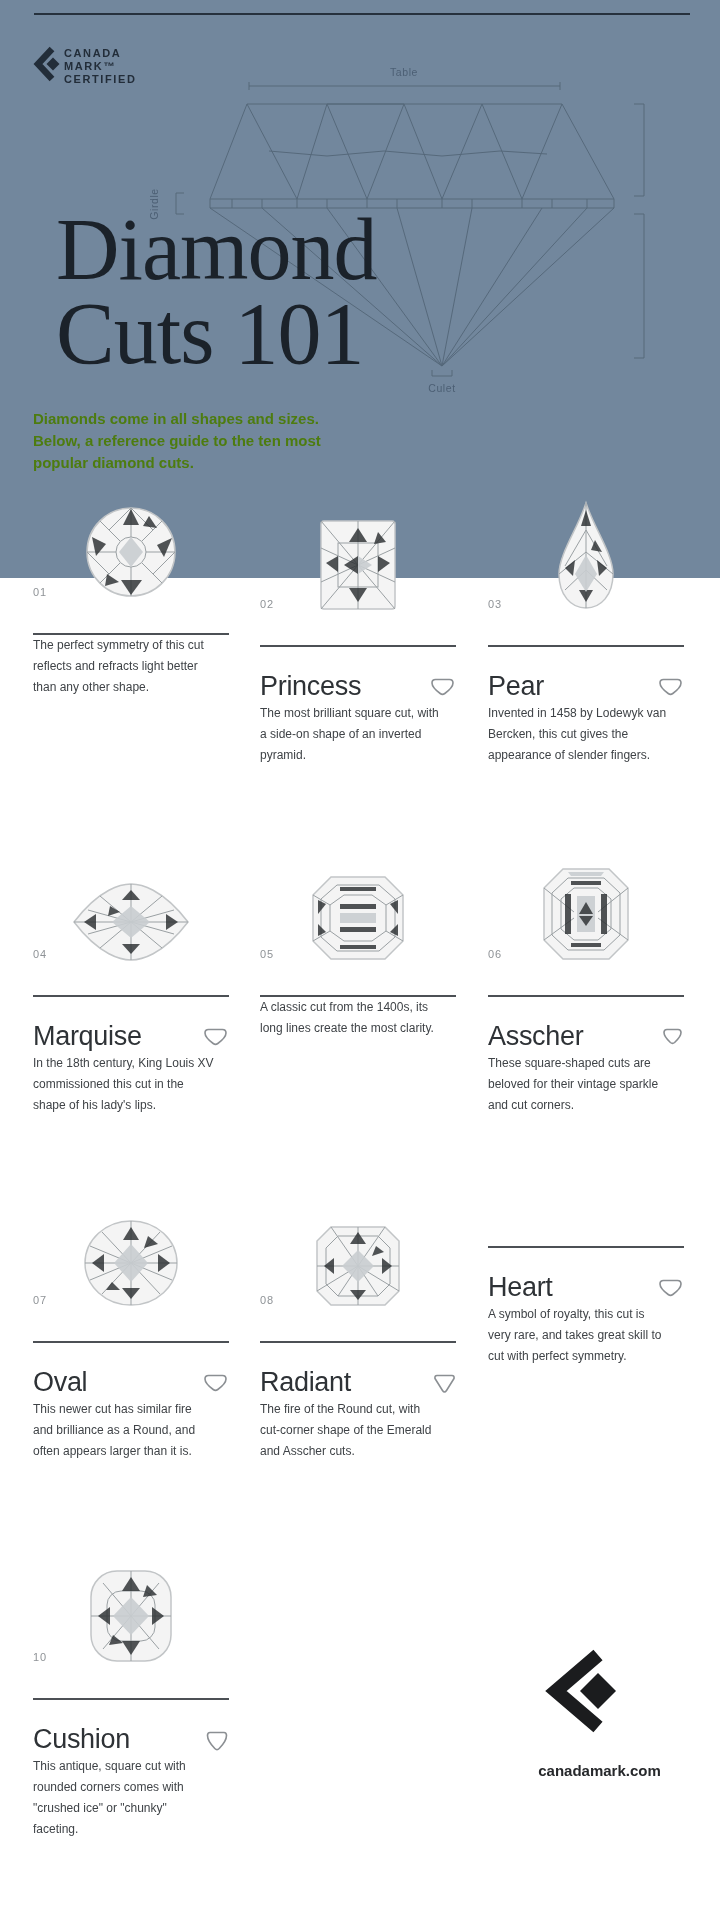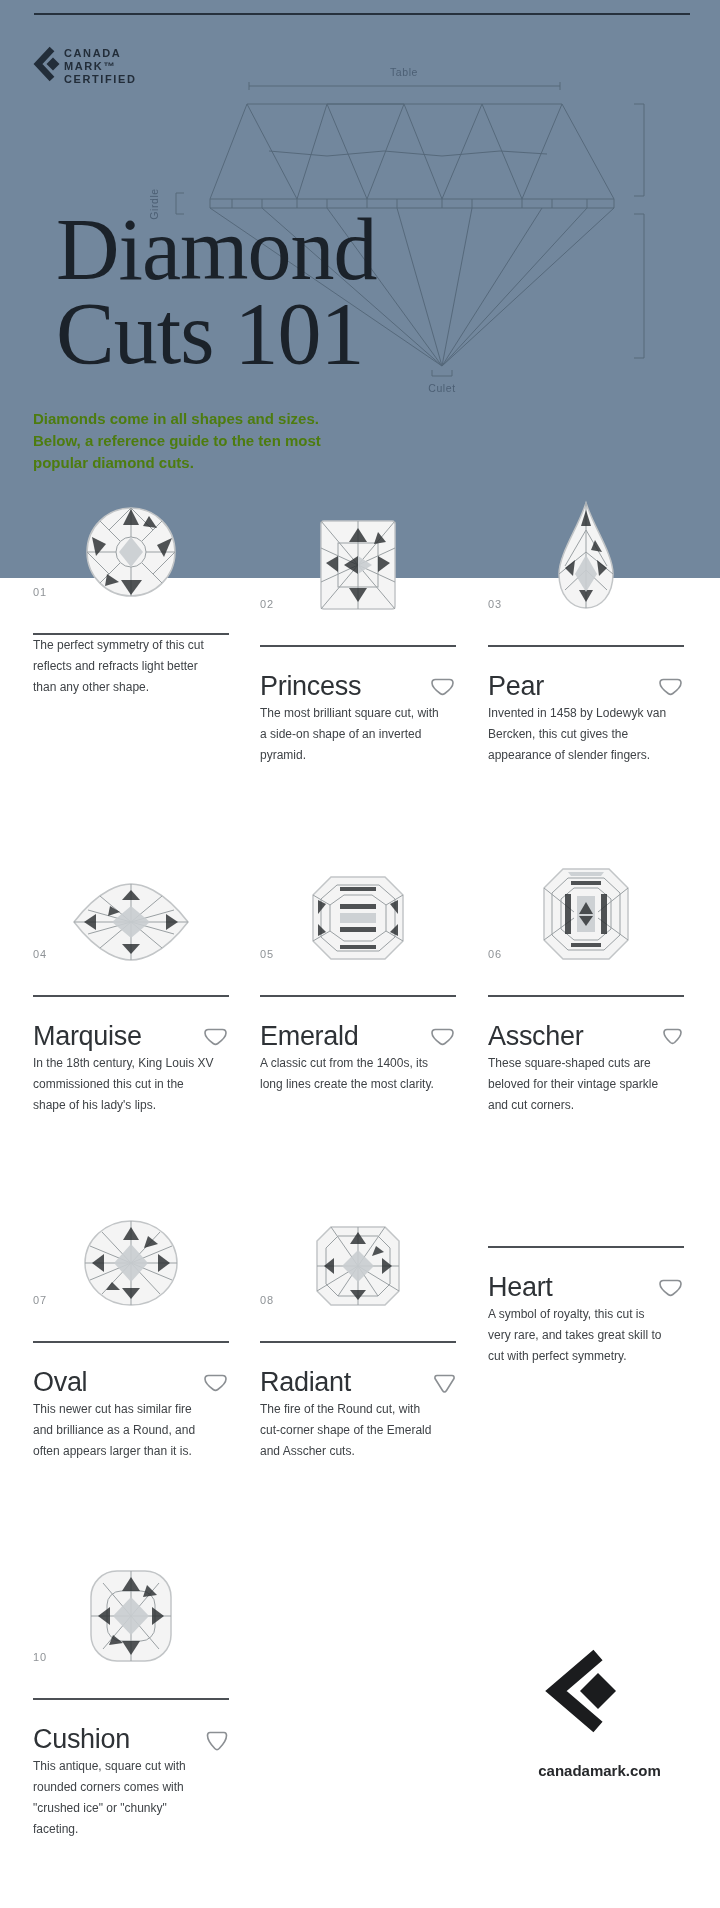--- a/index.html
+++ b/index.html
@@ -195,26 +195,20 @@
         <polygon class="g-dark" points="8,26 16,30 8,40"></polygon>
         <polygon class="g-dark" points="88,26 80,30 88,40"></polygon>
         <polygon class="g-dark" points="8,62 16,58 8,50"></polygon>
         <polygon class="g-dark" points="88,62 80,58 88,50"></polygon>
         <rect class="g-dark" x="30" y="13" width="36" height="4" opacity=".55"></rect>
         <rect class="g-dark" x="30" y="71" width="36" height="4" opacity=".55"></rect>
       </svg>
       <div class="num">05</div>
     </div>
     <div class="rule"></div>
-    <div class="name-row">
-      <div class="cut-name">Emerald</div>
-      <svg class="gem-icon" width="27" height="21" viewBox="0 0 27 21">
-        <path d="M3,6 Q3,2.5 6.5,2.5 H20.5 Q24,2.5 24,6 Q24,10.5 15.8,16.5 Q13.5,18.2 11.2,16.5 Q3,10.5 3,6 Z"></path>
-      </svg>
-    </div>
     <div class="desc">A classic cut from the 1400s, its long lines create the most clarity.</div>
   </div>
 
   <div class="card" style="left:488px;top:857px">
     <div class="gem-wrap" style="height:105px">
       <svg width="90" height="96" viewBox="0 0 90 96">
         <polygon class="g-base" points="22,3 68,3 87,22 87,74 68,93 22,93 3,74 3,22"></polygon>
         <polygon class="g-line" points="27,12 63,12 79,27 79,69 63,84 27,84 11,69 11,27"></polygon>
         <polygon class="g-line" points="33,22 57,22 70,33 70,63 57,74 33,74 20,63 20,33"></polygon>
         <path class="g-line" d="M3,22 L33,46 M87,22 L57,46 M3,74 L33,52 M87,74 L57,52"></path>

